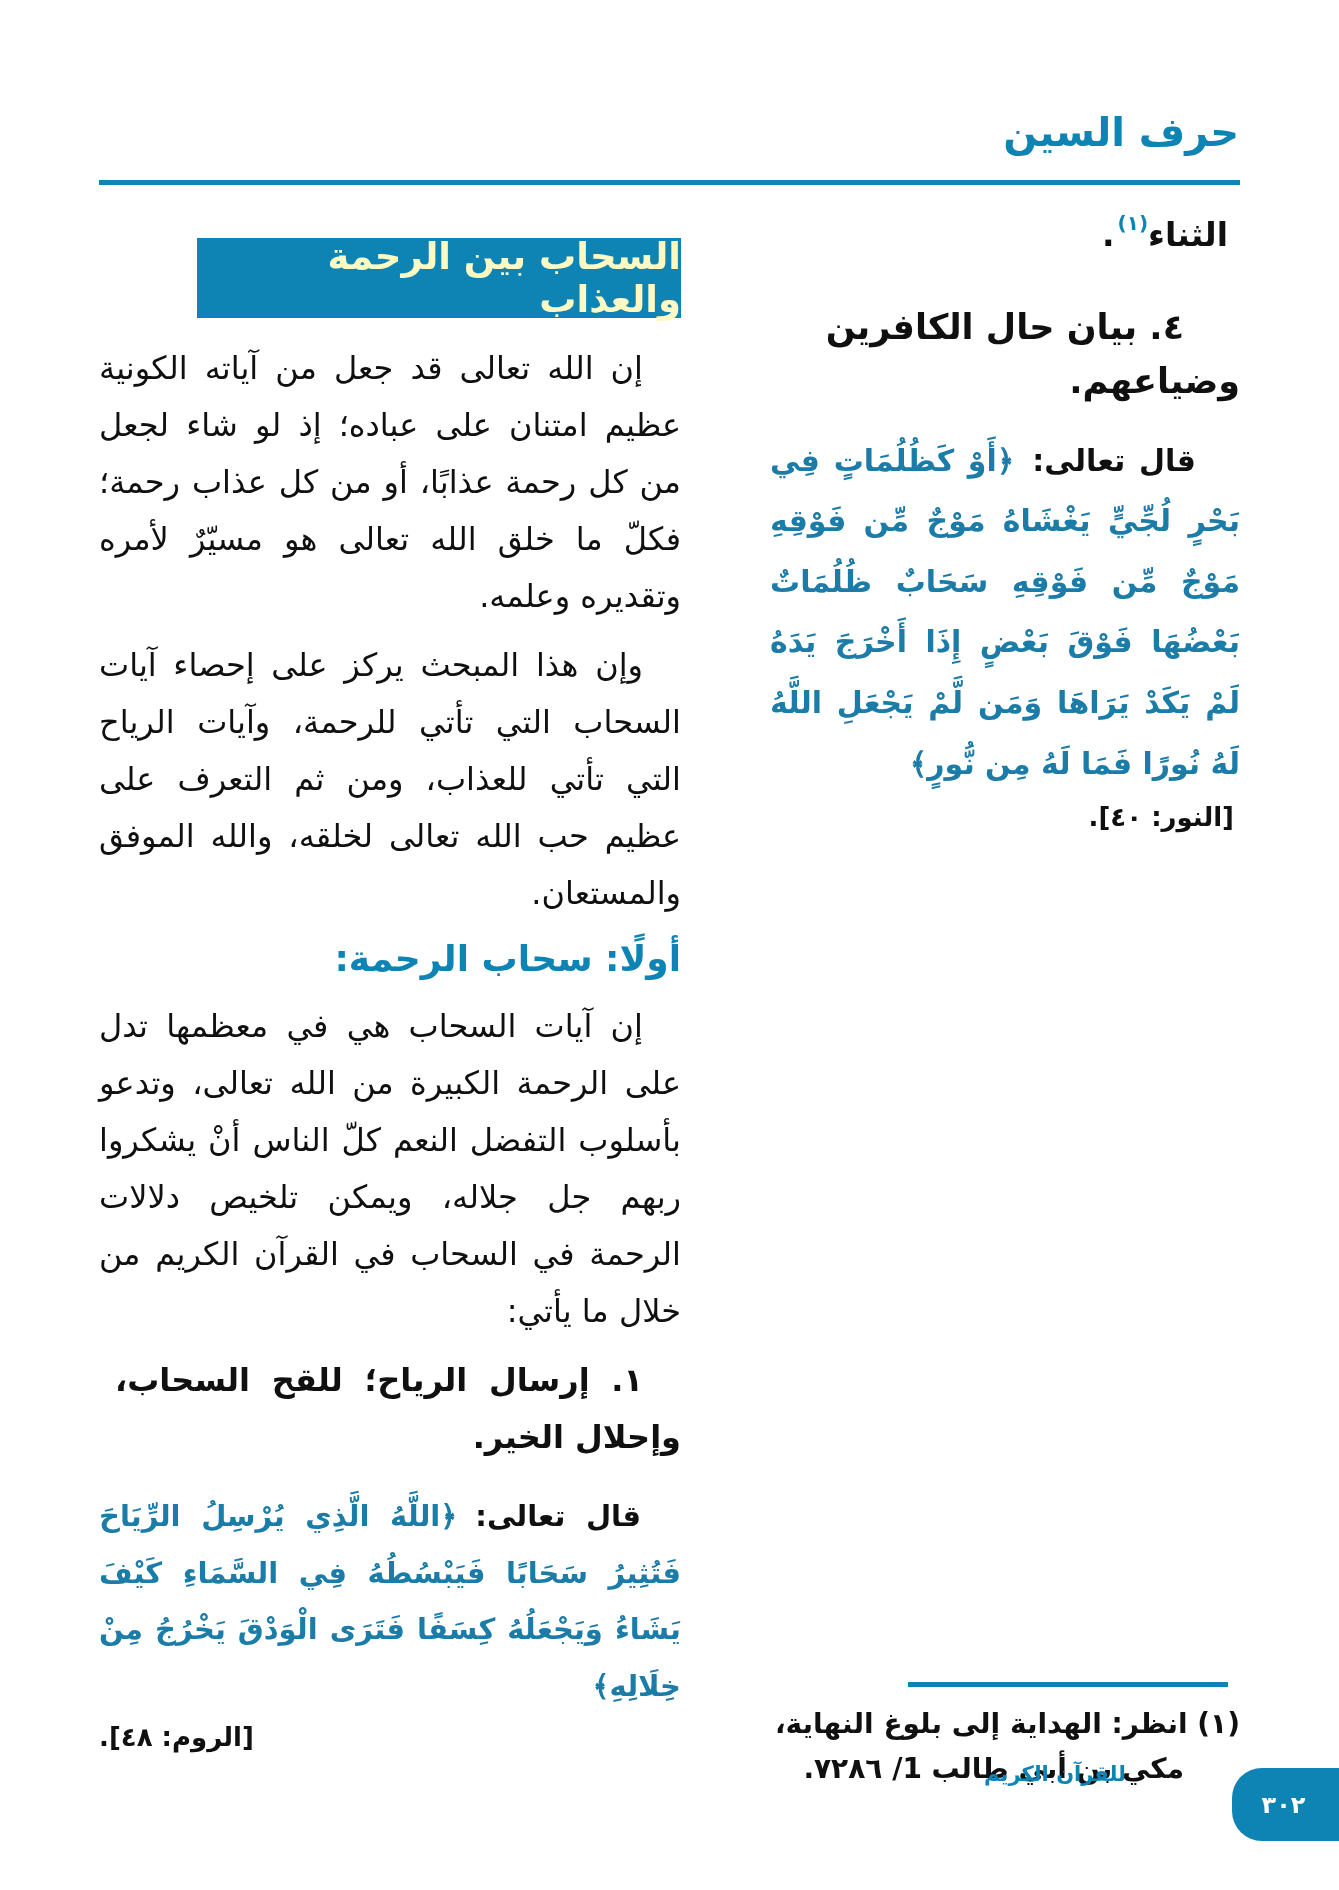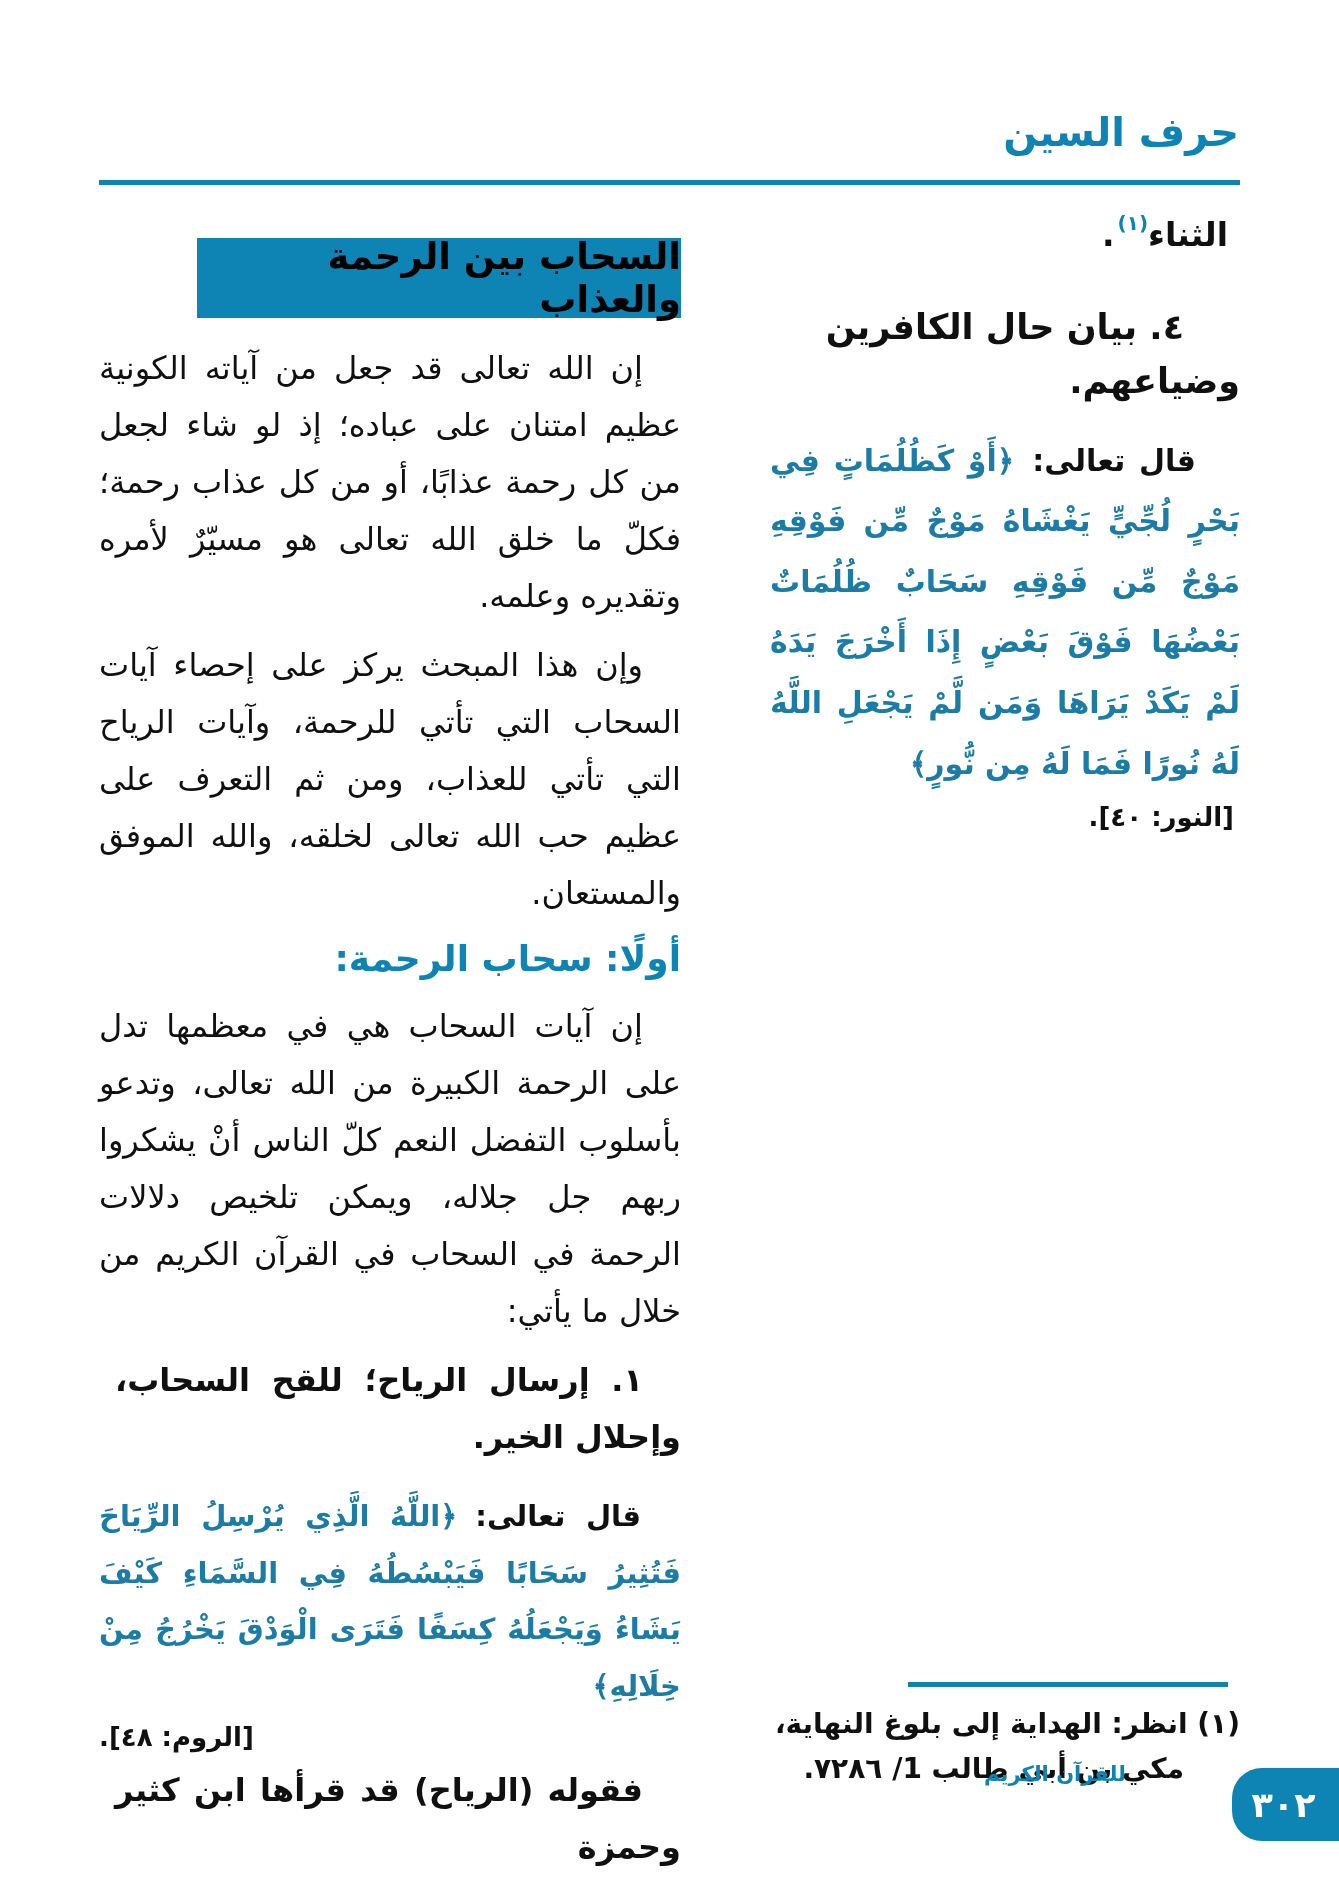--- a/index.html
+++ b/index.html
@@ -48,21 +48,21 @@
   .verse-para .qala{font-weight:bold;color:var(--ink);margin-left:18px;}
   .verse{color:var(--verse);font-weight:bold;}
   .verse-ref{margin:8px 0 0;font-size:26px;font-weight:bold;}
   .col-right .verse-ref{text-align:right;padding-left:0;padding-right:6px;}
   .col-left  .verse-ref{text-align:left;}
 
   
   .section-box{
     height:80px;margin:0 0 22px 98px;background:var(--accent);
     display:flex;align-items:center;justify-content:center;
-    color:#000000;font-size:37px;font-weight:bold;
+    color:#fef9c3;font-size:37px;font-weight:bold;
   }
   .body-para{margin:0 0 12px;font-size:32px;line-height:1.78;text-align:justify;}
   .indent{text-indent:38px;}
   .subheading{margin:14px 0 16px;color:var(--accent);font-size:36px;font-weight:bold;line-height:1.3;}
   .point{font-weight:bold;margin-left:16px;}
   .col-left .verse-para{font-size:29px;line-height:1.95;text-indent:40px;}
   .last-line{margin-top:10px;}
 
   
   .footnote-block{position:absolute;top:1682px;right:99px;width:470px;}
@@ -76,21 +76,21 @@
   .publisher-logo{
     position:absolute;top:1756px;left:905px;width:300px;text-align:center;
     color:var(--accent);font-weight:bold;
   }
   .logo-line1{font-size:36px;line-height:1.15;letter-spacing:-1px;}
   .logo-line2{font-size:21px;margin-top:6px;}
   .page-badge{
     position:absolute;top:1768px;right:0;width:107px;height:73px;
     background:var(--accent);border-radius:30px 0 0 30px;
     display:flex;align-items:center;justify-content:center;
-    color:#ffffff;font-size:35px;font-weight:bold;letter-spacing:6px;
+    color:#ffffff;font-size:24px;font-weight:bold;letter-spacing:6px;
     padding-right:4px;box-sizing:border-box;
   }
 </style>
 </head>
 <body>
 
 <div class="page">
 
   <div class="running-head">حرف السين</div>
   <div class="header-rule"></div>
@@ -116,21 +116,20 @@
     <h3 class="subheading">أولًا: سحاب الرحمة:</h3>
 
     <p class="body-para indent">إن آيات السحاب هي في معظمها تدل على الرحمة الكبيرة من الله تعالى، وتدعو بأسلوب التفضل النعم كلّ الناس أنْ يشكروا ربهم جل جلاله، ويمكن تلخيص دلالات الرحمة في السحاب في القرآن الكريم من خلال ما يأتي:</p>
 
     <p class="body-para point indent">١. إرسال الرياح؛ للقح السحاب، وإحلال الخير.</p>
 
     <p class="verse-para"><span class="qala">قال تعالى:</span><span class="verse">﴿اللَّهُ الَّذِي يُرْسِلُ الرِّيَاحَ فَتُثِيرُ سَحَابًا فَيَبْسُطُهُ فِي السَّمَاءِ كَيْفَ يَشَاءُ وَيَجْعَلُهُ كِسَفًا فَتَرَى الْوَدْقَ يَخْرُجُ مِنْ خِلَالِهِ﴾</span></p>
 
     <p class="verse-ref">[الروم: ٤٨].</p>
 
-    <p class="body-para point indent last-line">فقوله (الرياح) قد قرأها ابن كثير وحمزة</p>
   </div>
 
   <div class="footnote-block">
     <div class="footnote-rule"></div>
     <p class="footnote-text"><span>(١)</span>&nbsp;<span>انظر: الهداية إلى بلوغ النهاية، مكي بن أبي طالب 1/ ٧٢٨٦.</span></p>
   </div>
 
   <div class="publisher-logo">
     <div class="logo-line2">للقرآن الكريم</div>
   </div>

